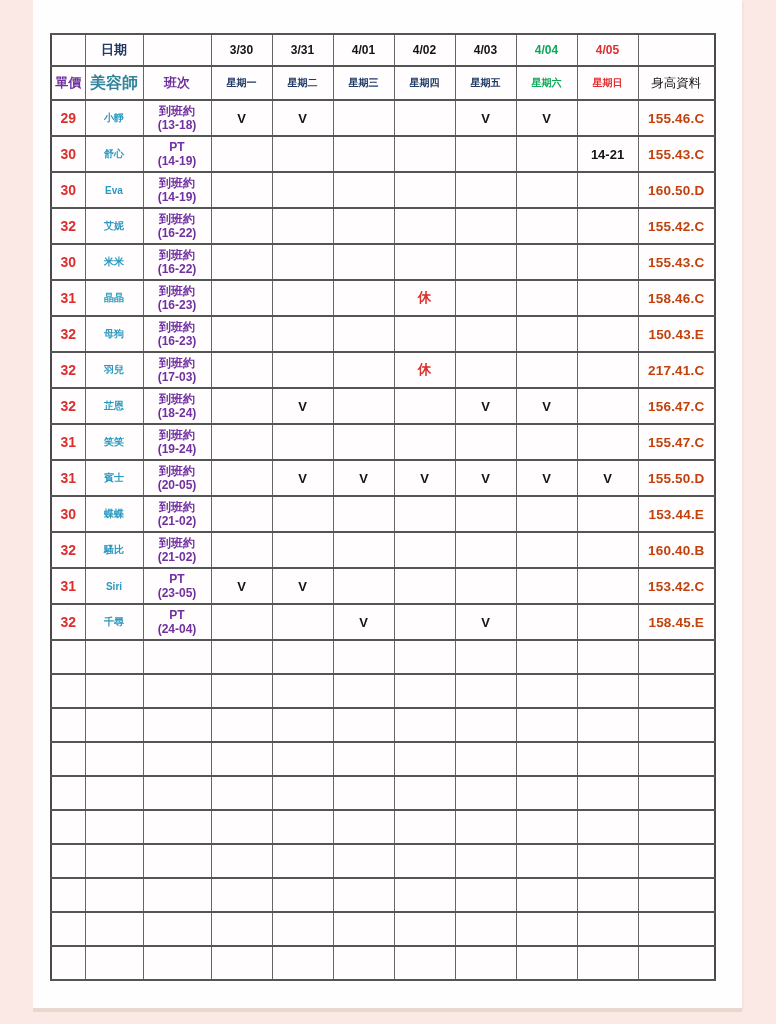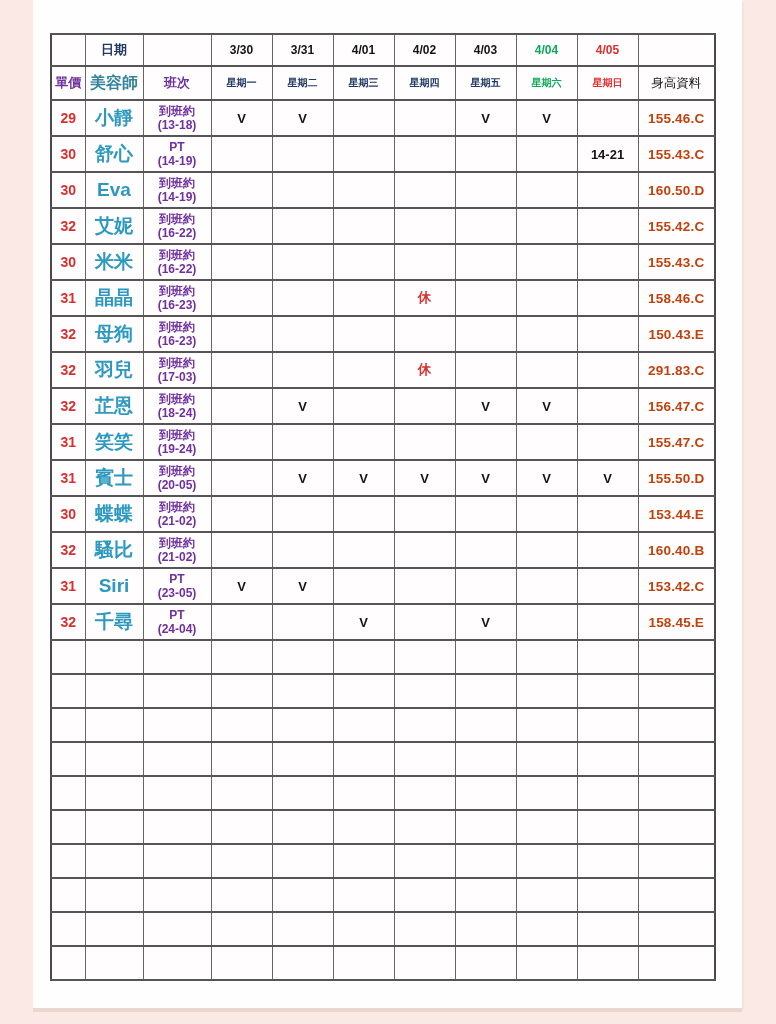--- a/index.html
+++ b/index.html
@@ -33,21 +33,21 @@
   .datec.green{color:#0caa58;}
   .datec.red{color:#e02e2e;}
   .lbl-navy{font-weight:bold;font-size:13px;color:#1f3864;}
   .wk{font-weight:bold;font-size:10px;color:#1f3864;}
   .wk.green{color:#0caa58;}
   .wk.red{color:#e02e2e;}
   .lbl-purple{font-weight:bold;font-size:13px;color:#7030a0;}
   .lbl-teal{font-weight:bold;font-size:16px;color:#31849b;}
   .lbl-black{font-weight:normal;font-size:12.5px;color:#141414;}
   .price{font-weight:bold;font-size:14px;color:#d92f2f;}
-  .name{font-weight:bold;font-size:19px;color:#2c9ac0;}
+  .name{font-weight:bold;font-size:10px;color:#2c9ac0;}
   .shift{font-weight:bold;font-size:12px;line-height:14px;color:#7030a0;}
   .day.mark{font-weight:bold;font-size:13px;color:#141414;}
   .day.rest{font-weight:bold;font-size:13.5px;color:#d92f2f;}
   .hgt{font-weight:bold;font-size:13.5px;color:#c2410c;letter-spacing:0.2px;}
 </style>
 </head>
 <body>
 
 <div class="card">
   <table class="sched">
@@ -210,21 +210,21 @@
             <div>到班約</div>
             <div>(17-03)</div>
           </td>
           <td class="day mark"></td>
           <td class="day mark"></td>
           <td class="day mark"></td>
           <td class="day rest">休</td>
           <td class="day mark"></td>
           <td class="day mark"></td>
           <td class="day mark"></td>
-          <td class="hgt">291.83.C</td>
+          <td class="hgt">217.41.C</td>
         </tr>
         <tr class="datarow">
           <td class="price">32</td>
           <td class="name">芷恩</td>
           <td class="shift">
             <div>到班約</div>
             <div>(18-24)</div>
           </td>
           <td class="day mark"></td>
           <td class="day mark">V</td>

